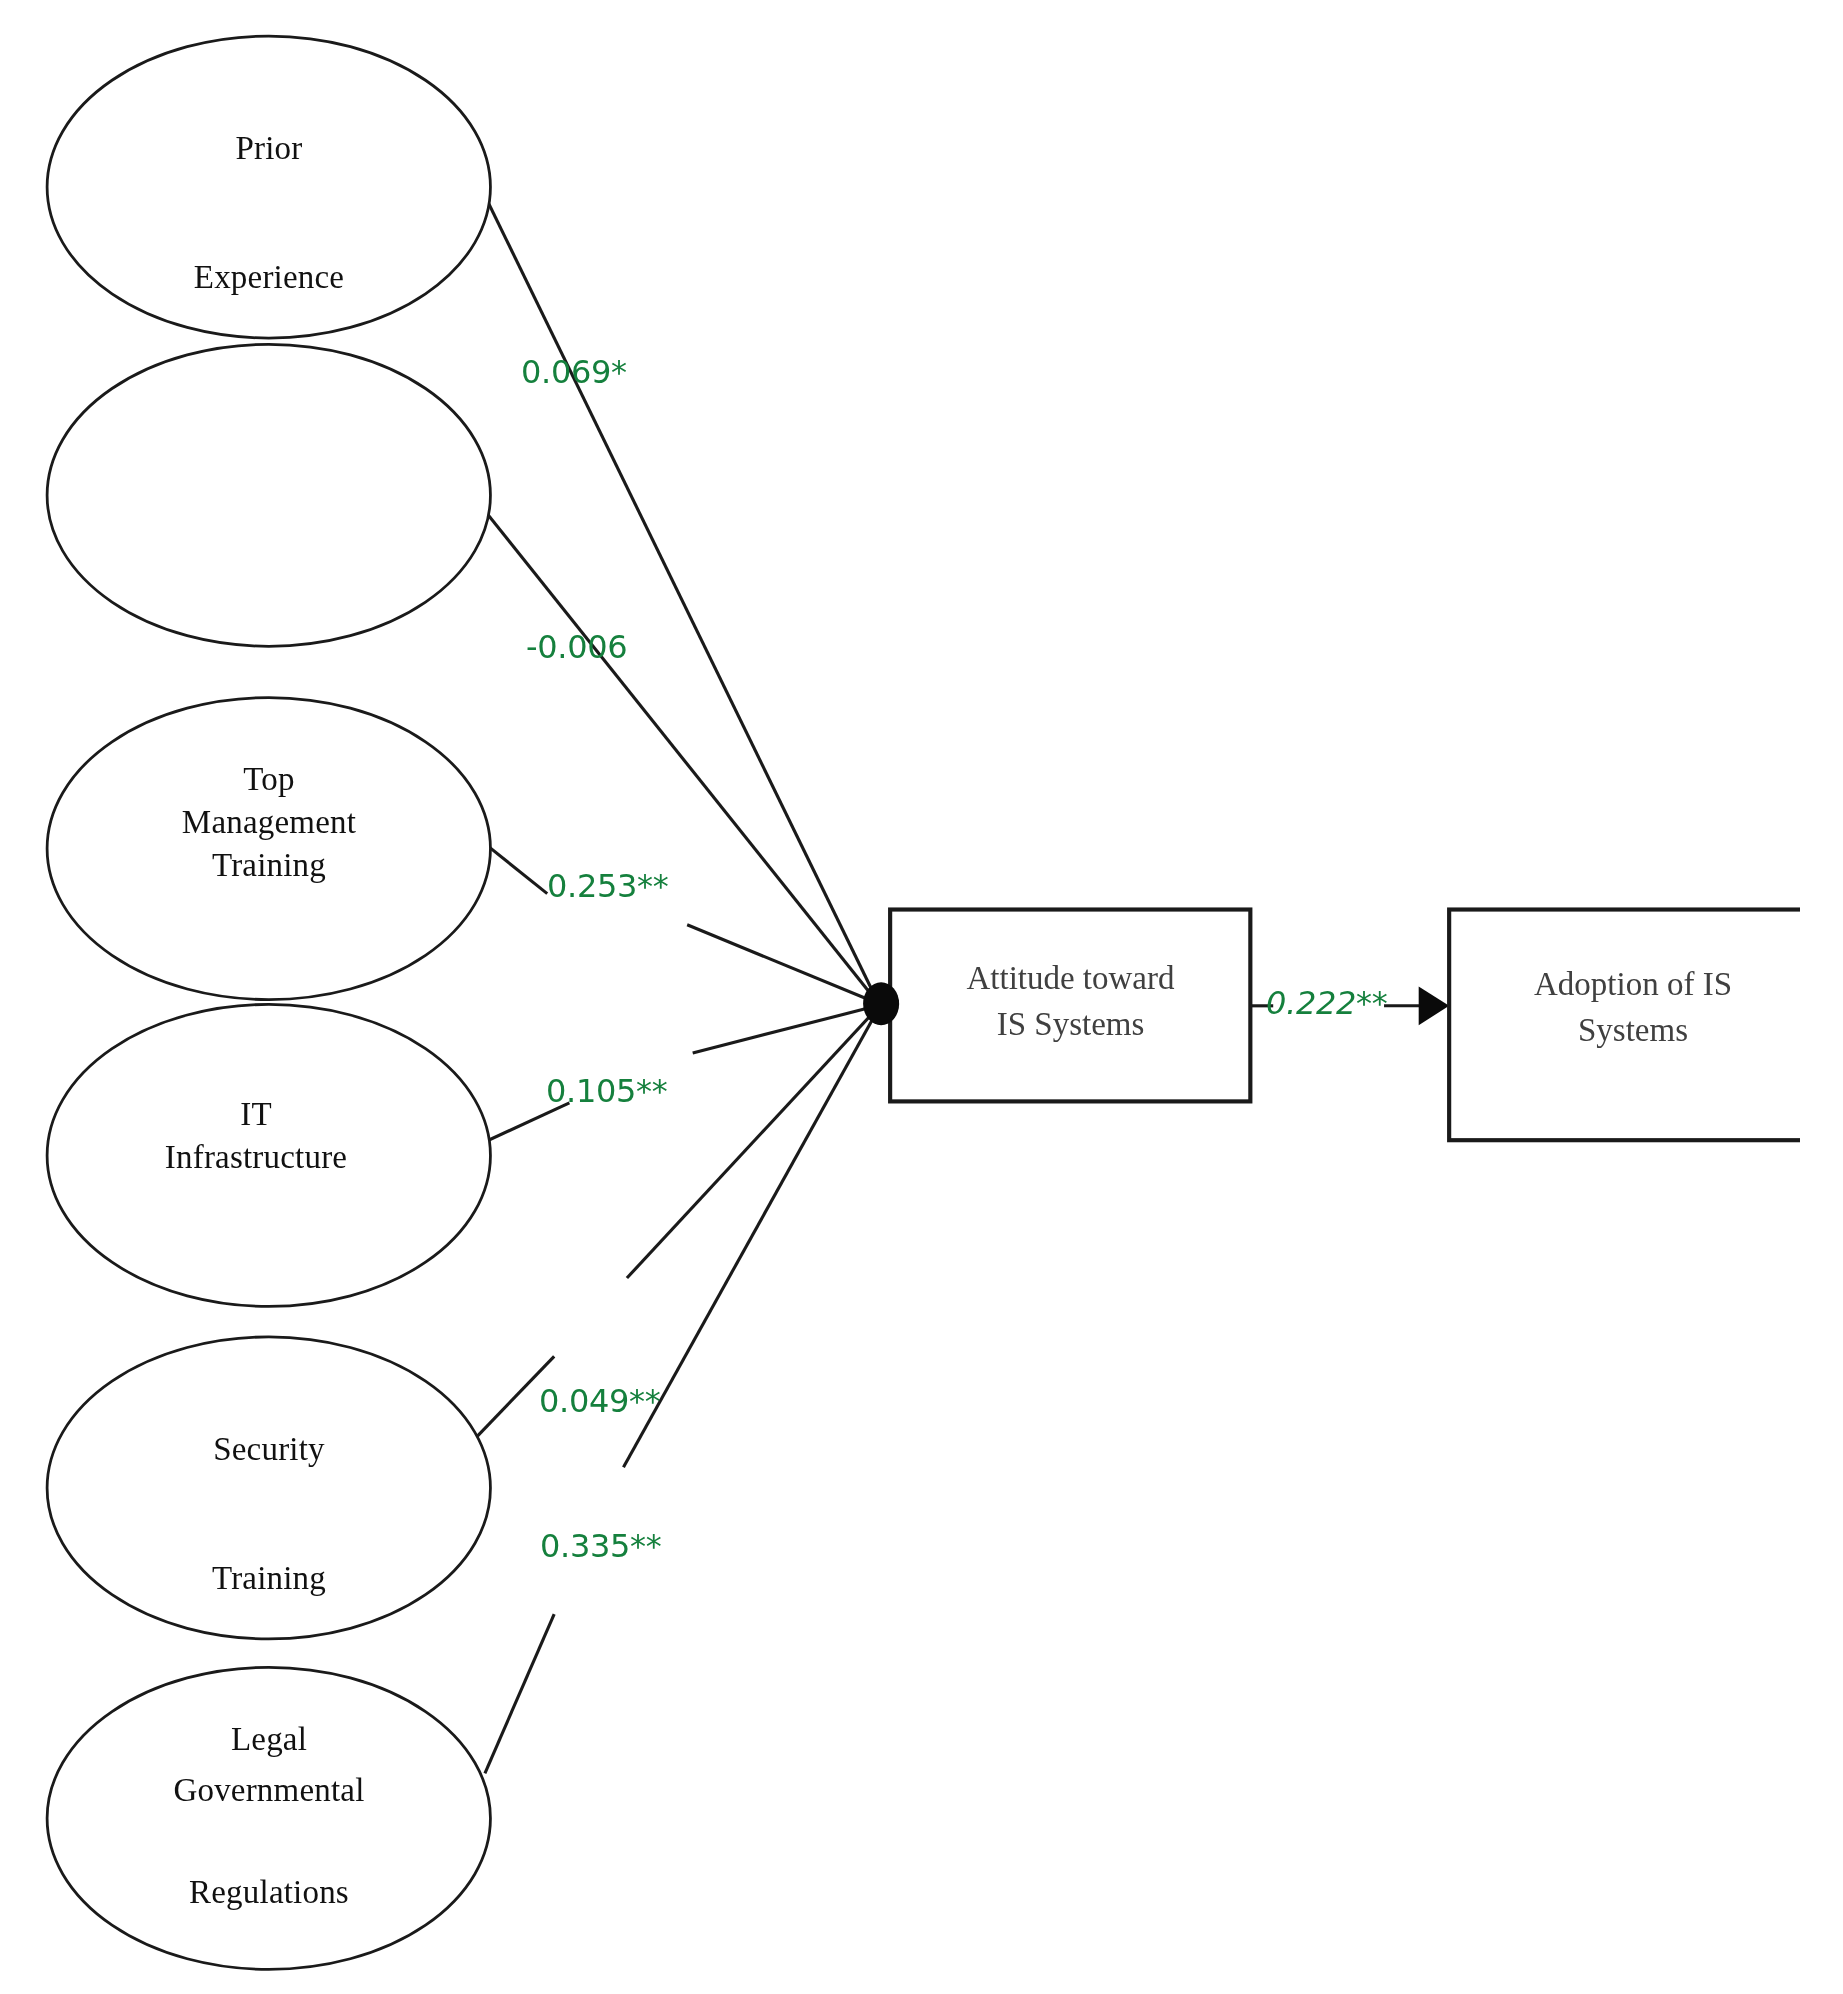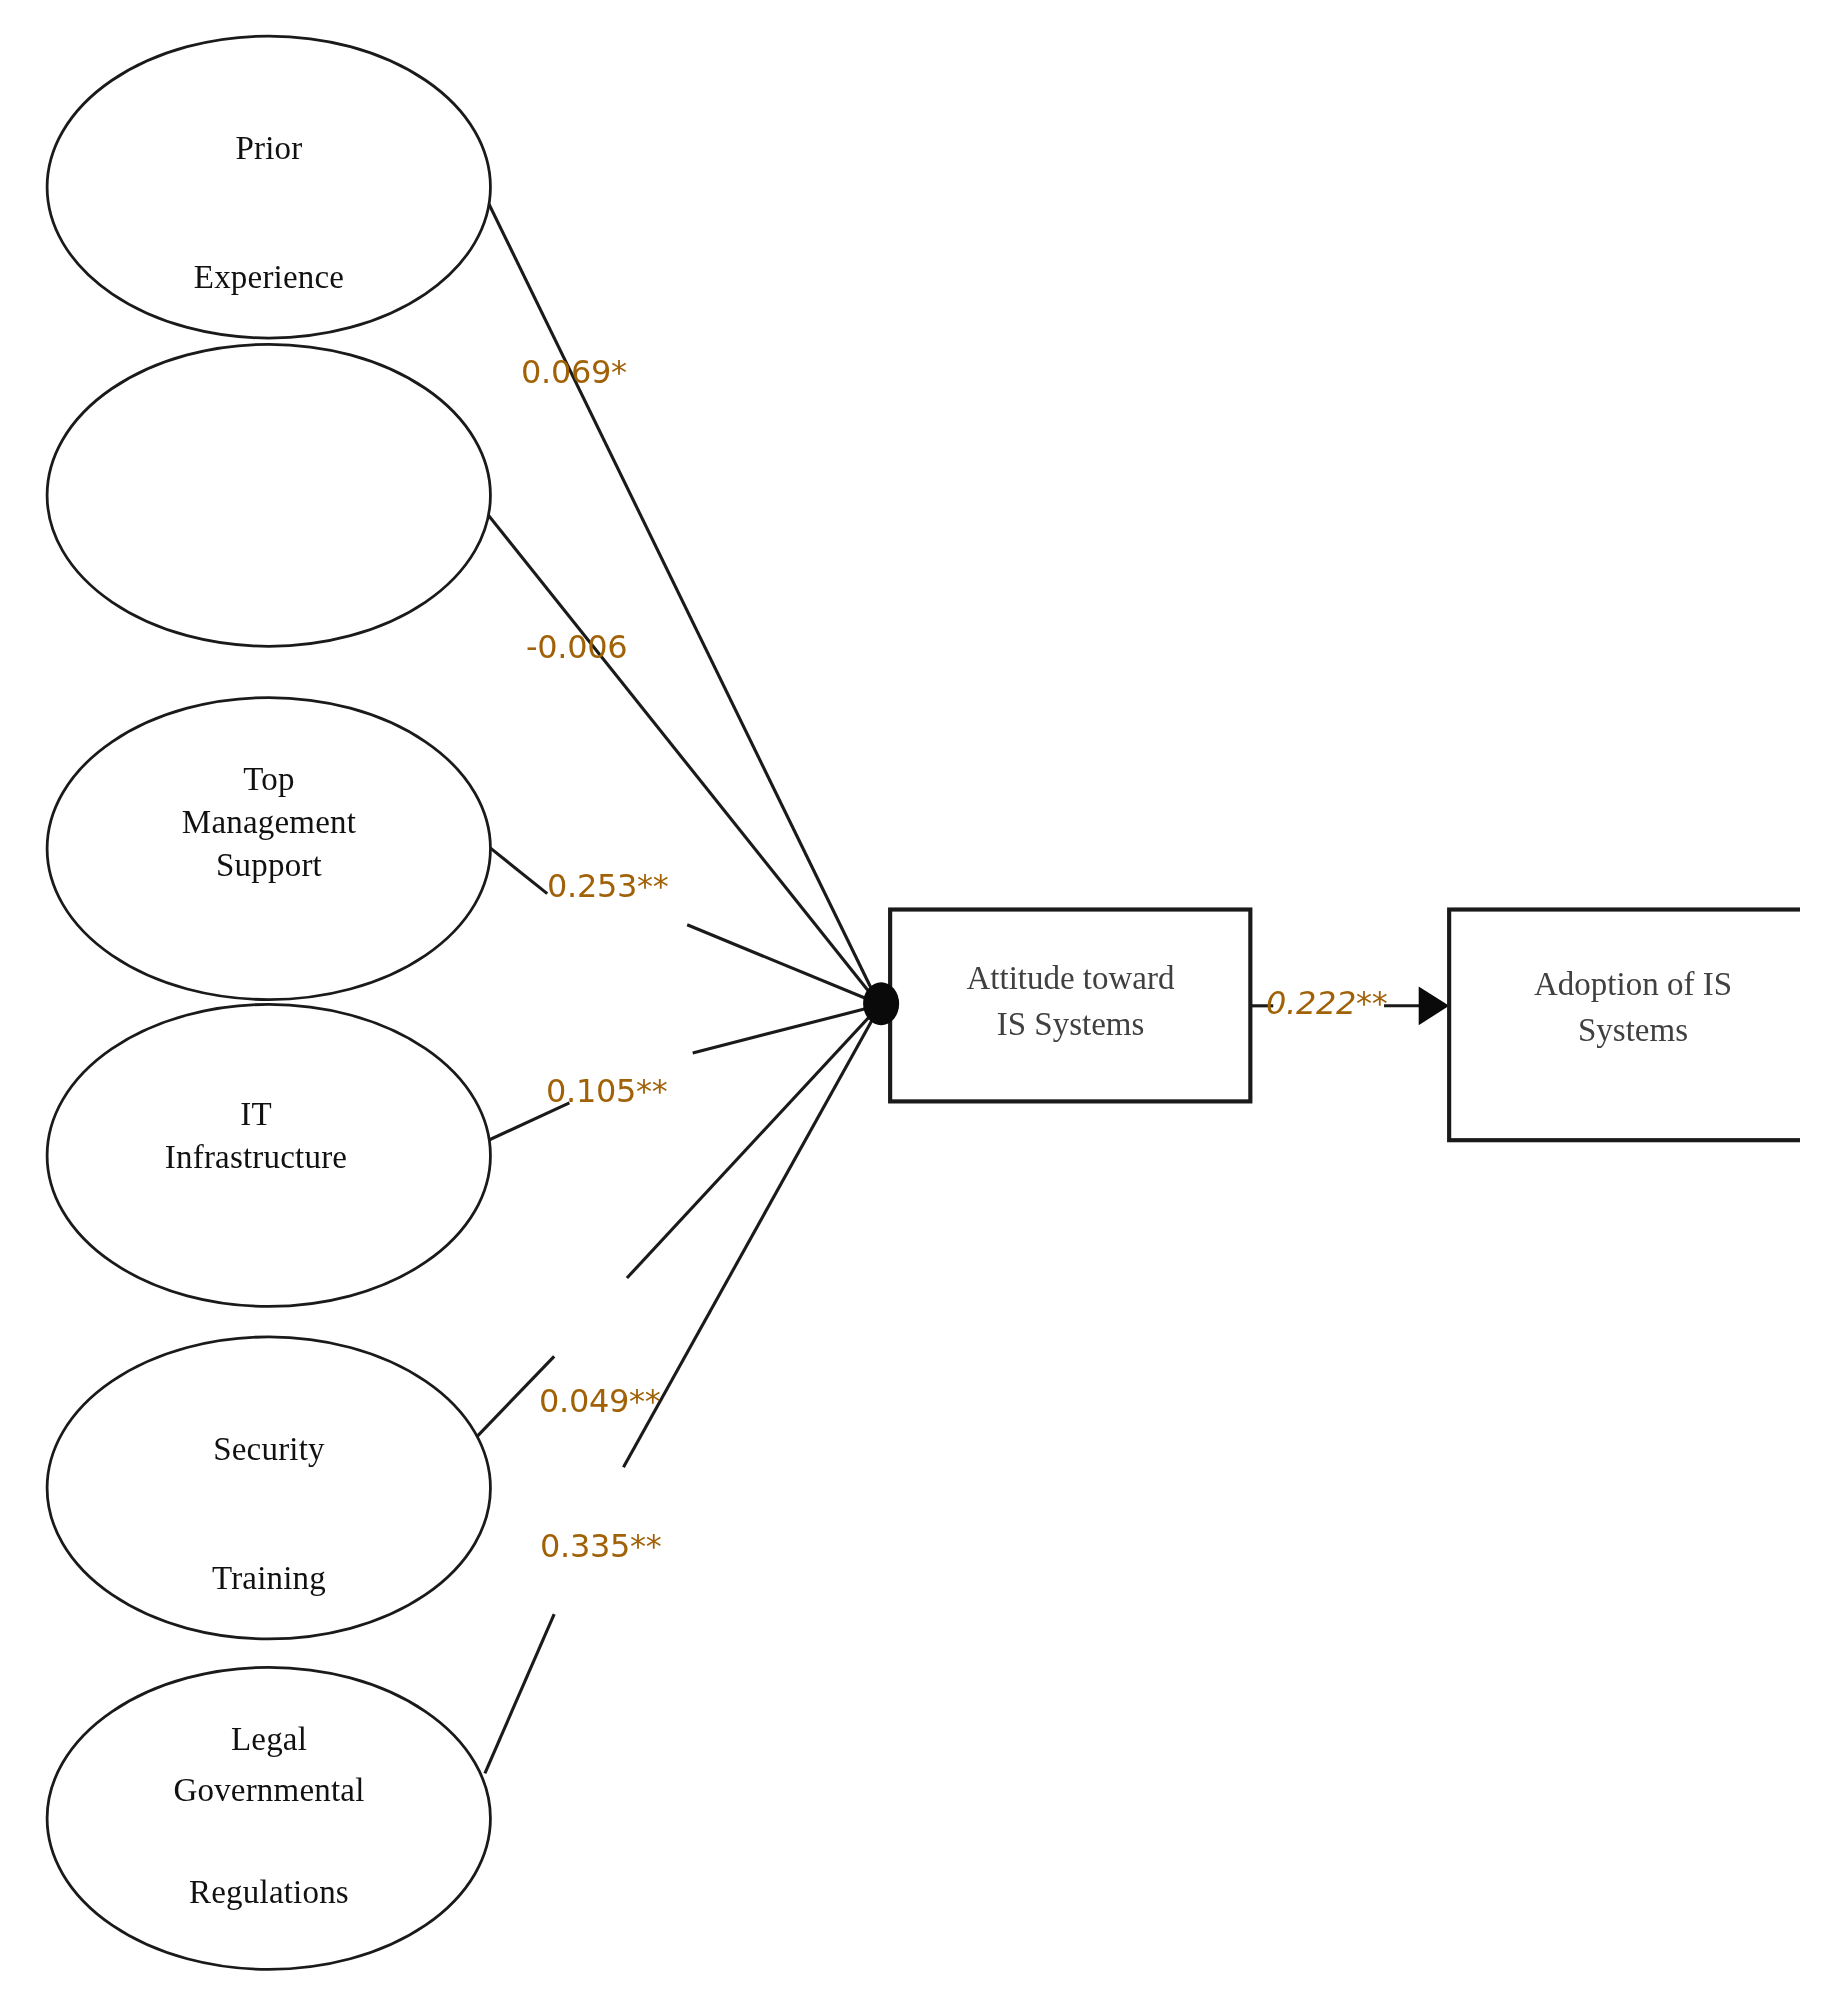--- a/index.html
+++ b/index.html
@@ -65,21 +65,21 @@
     text-align: center;
     font-family: "Liberation Serif", "DejaVu Serif", serif;
     color: #404040;
     font-size: 33px;
     line-height: 1.40;
     white-space: pre-line;
   }
   .coef-label {
     position: absolute;
     font-family: "DejaVu Sans", "Liberation Sans", sans-serif;
-    color: #a16207;
+    color: #15803d;
     font-size: 32px;
     letter-spacing: -0.3px;
     white-space: nowrap;
   }
 </style>
 </head>
 <body>
 
 <div id="stage">
 
@@ -124,21 +124,21 @@
     <ellipse class="hub-dot" cx="1272" cy="1449" rx="26" ry="31"></ellipse>
   </svg>
 
   <div class="node-label wide-gap" style="left:61px; top:116px; width:416px;">Prior
 
 Experience</div>
 
 
   <div class="node-label" style="left:61px; top:758px; width:416px;">Top
 Management
-Support</div>
+Training</div>
 
   <div class="node-label" style="left:48px; top:1093px; width:416px;">IT
 Infrastructure</div>
 
   <div class="node-label wide-gap" style="left:61px; top:1417px; width:416px;">Security
 
 Training</div>
 
   <div class="node-label mid-gap" style="left:61px; top:1714px; width:416px;">Legal
 Governmental

